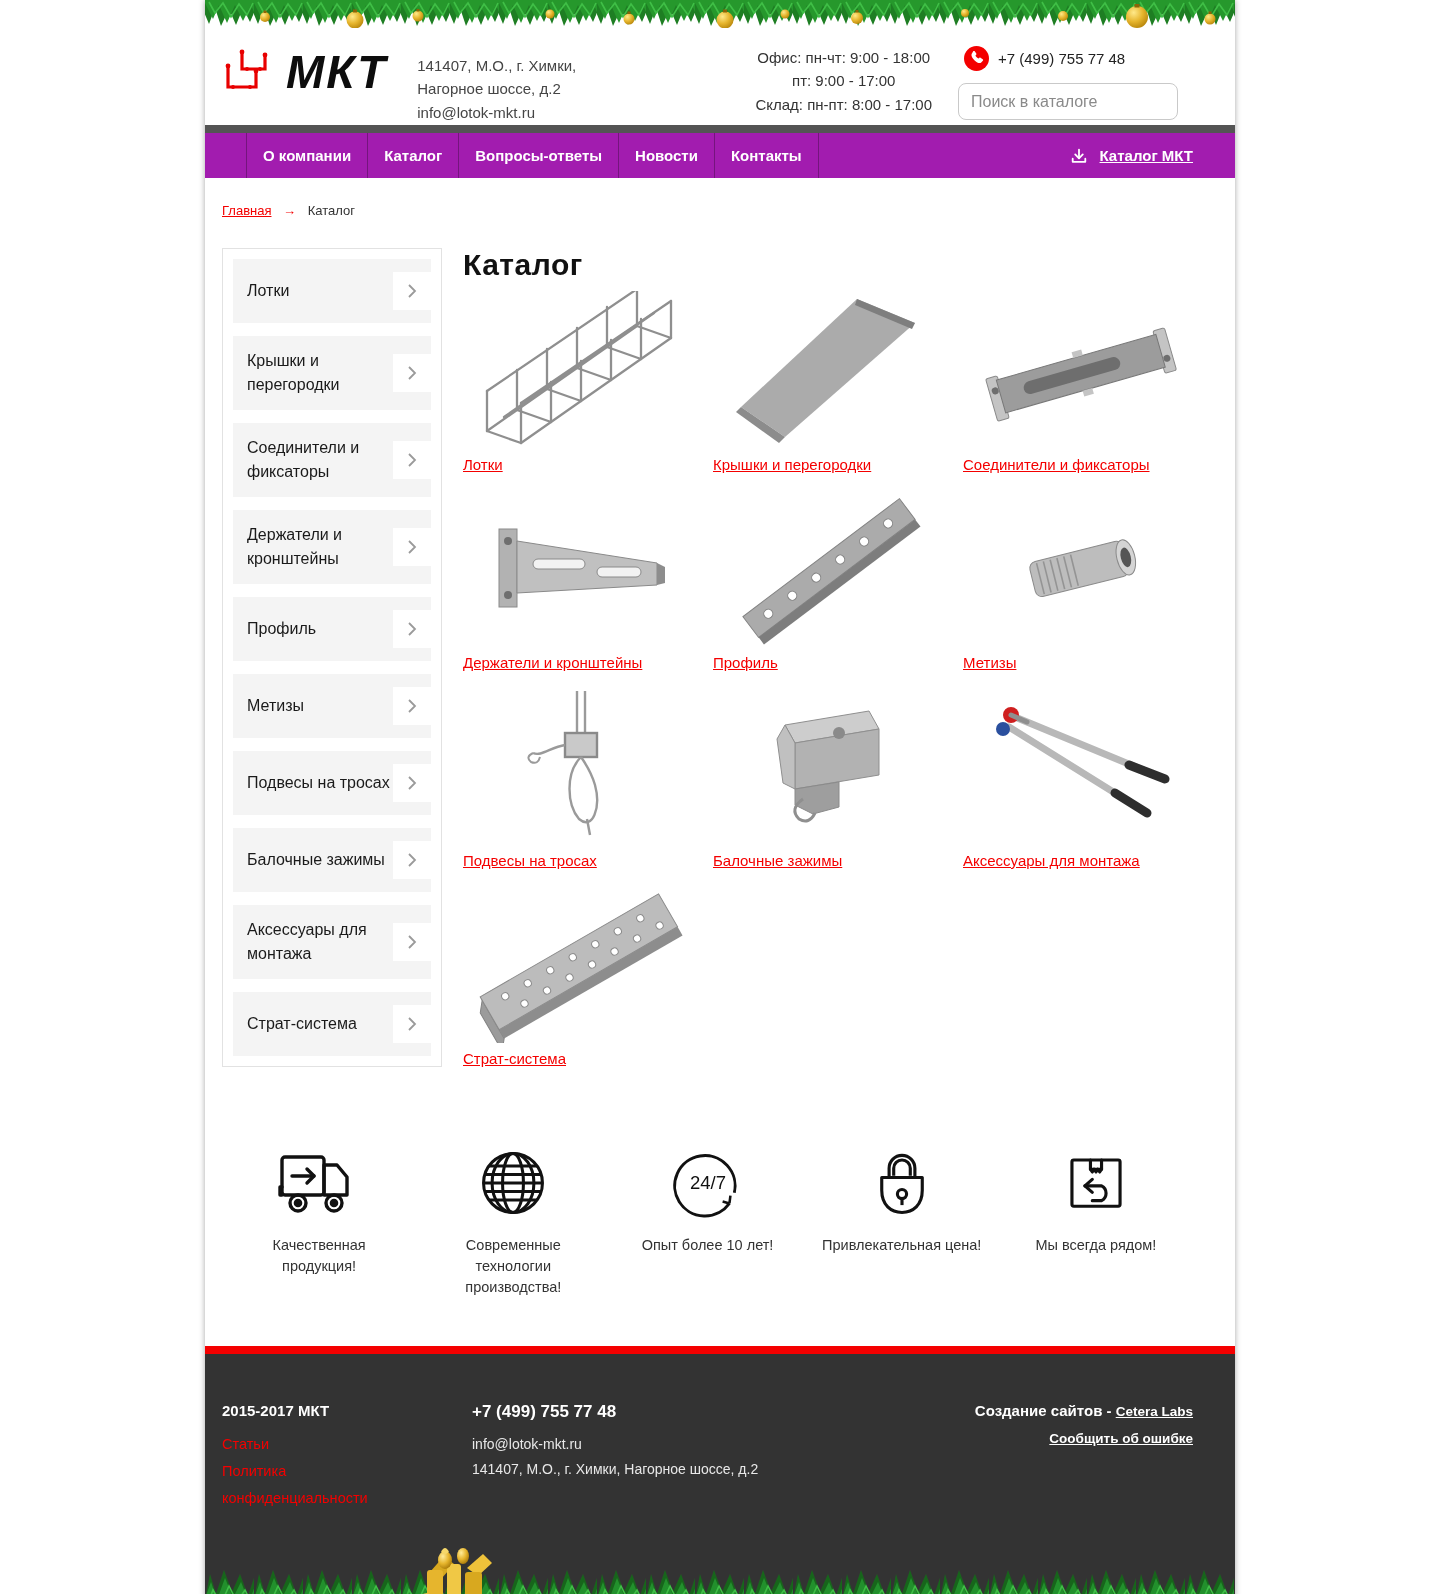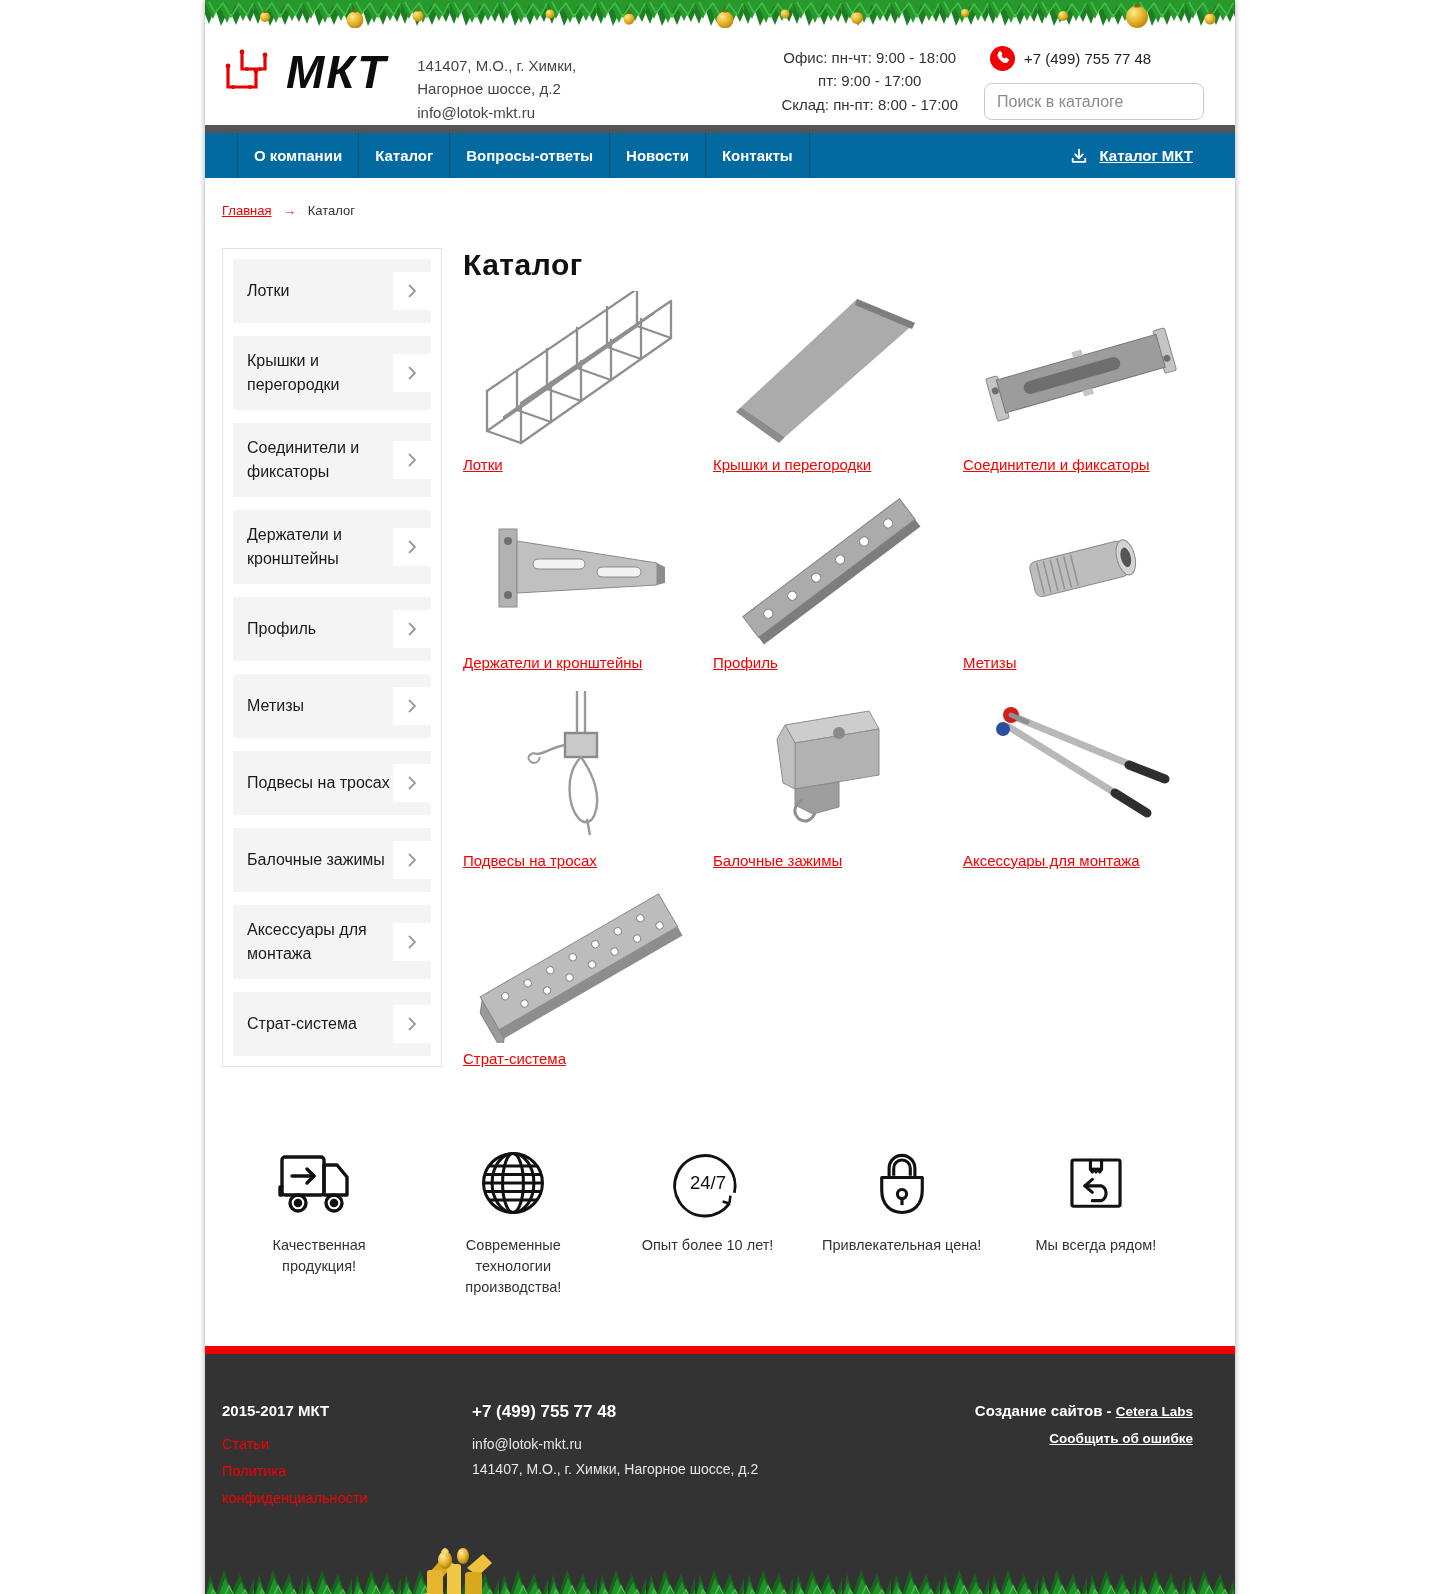--- a/index.html
+++ b/index.html
@@ -18,21 +18,21 @@
     position: relative;
   }
 
   
   .garland-top { display: block; width: 1030px; height: 28px; }
 
   
   .site-header {
     display: flex;
     align-items: flex-start;
-    padding: 16px 29px 14px 15px;
+    padding: 16px 55px 14px 15px;
     height: 97px;
   }
   .logo { display: flex; align-items: center; gap: 4px; text-decoration: none; }
   .logo-text {
     font-size: 46px; font-weight: 700; font-style: italic;
     color: #0d0d0d; letter-spacing: 2px; line-height: 1;
   }
   .header-address {
     margin-left: 30px; margin-top: 10px;
     font-size: 15px; line-height: 1.55; color: #454545;
@@ -51,22 +51,22 @@
     font-size: 16px; color: #555; padding: 0 12px;
     background: #fff; outline: none; display: block;
     font-family: "Liberation Sans", sans-serif;
   }
   .search-box::placeholder { color: #8a8a8a; }
 
   
   .dark-strip { height: 8px; background: #545454; }
   .main-nav {
     display: flex; align-items: stretch;
-    background: #0369a1; height: 45px;
-    padding-left: 32px;
+    background: #a21caf; height: 45px;
+    padding-left: 41px;
   }
   .nav-item {
     display: flex; align-items: center;
     padding: 0 16px; color: #fff; text-decoration: none;
     font-size: 15px; font-weight: 700;
     border-right: 1px solid rgba(0,0,0,.28);
   }
   .nav-item:first-child { border-left: 1px solid rgba(0,0,0,.28); }
   .nav-catalog-dl {
     margin-left: auto; margin-right: 42px;

